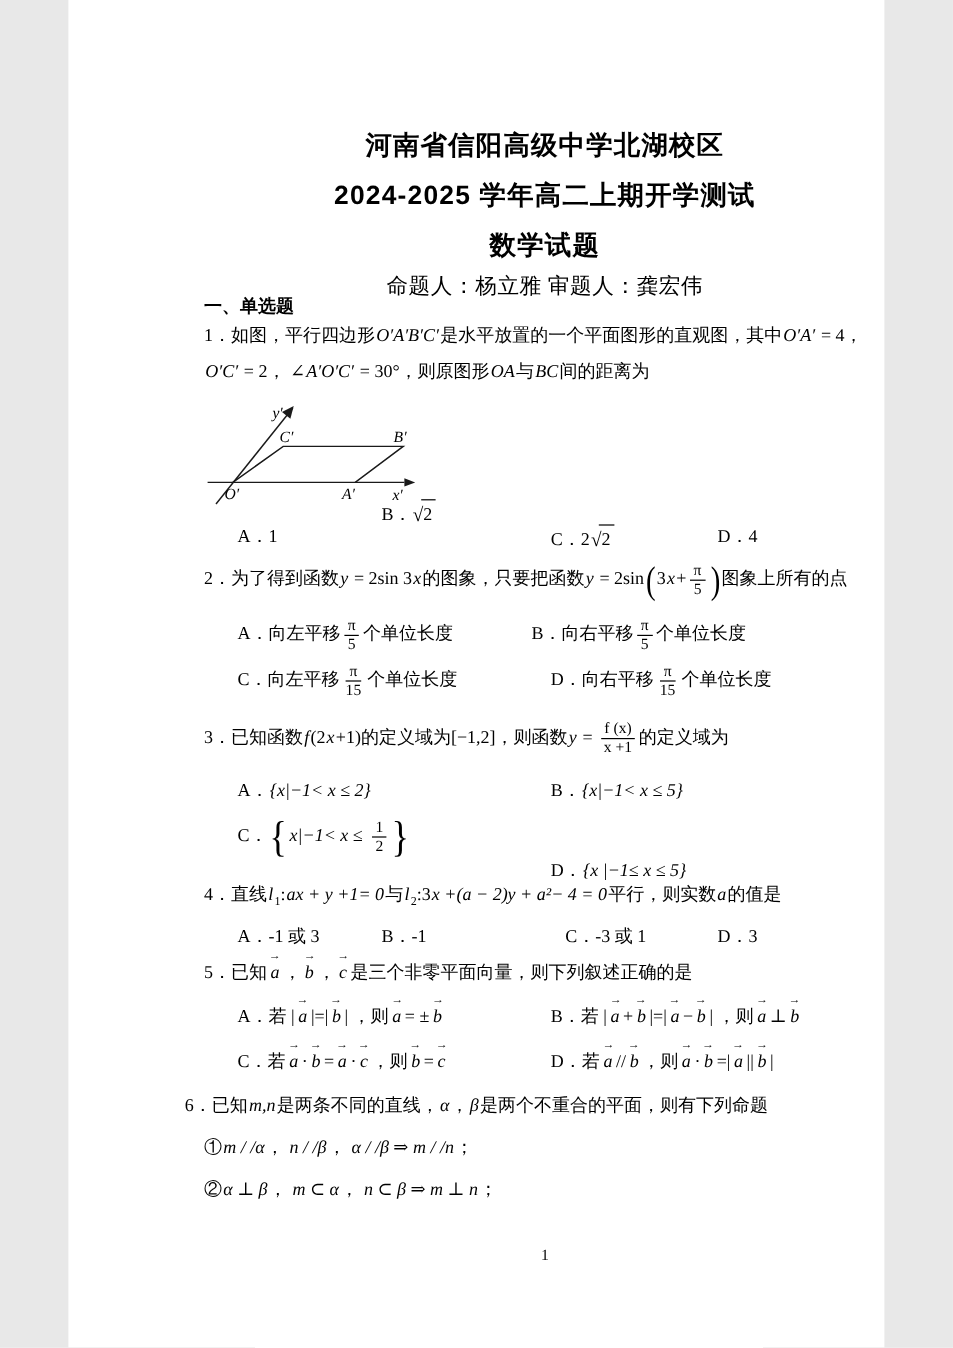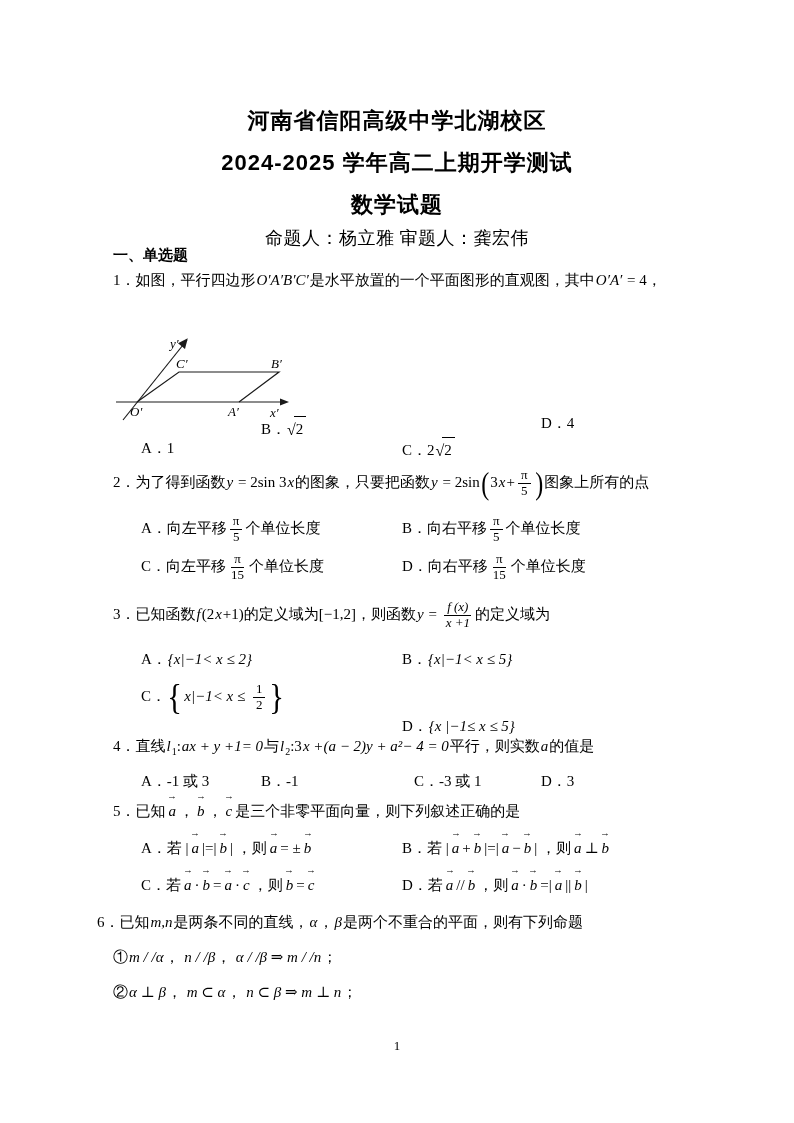--- a/index.html
+++ b/index.html
@@ -1,33 +1,33 @@
 <!DOCTYPE html>
 <html lang="zh"><head>
 <meta charset="utf-8">
 <style>
   html,body{margin:0;padding:0;background:#e8e8e8;}
-  .page{position:relative;width:794px;height:1123px;margin:0 auto;background:#ffffff;
+  .page{position:relative;width:680px;height:1123px;margin:0 auto;background:#ffffff;
         color:#000;font-family:"Liberation Serif","DejaVu Serif",serif;overflow:hidden;}
   .abs{position:absolute;white-space:nowrap;}
   .center{left:0;width:794px;text-align:center;}
   .h-title{font-family:"Liberation Sans","DejaVu Sans",sans-serif;font-weight:700;font-size:22px;letter-spacing:1px;}
   .authors{font-size:18px;letter-spacing:0.5px;}
   .section{font-family:Liberation Mono, monospace;font-weight:700;font-size:15px;}
   .line{font-size:15px;line-height:22px;}
   .opt{font-size:15px;line-height:22px;}
   .rm{font-style:normal;}
   .it{font-style:italic;margin:0 1px;}
   sub{font-size:10px;line-height:0;}
   
   .frac{display:inline-flex;flex-direction:column;align-items:center;vertical-align:middle;
         margin:0 3px;font-size:13px;line-height:1.15;}
   .frac .num{border-bottom:1px solid #000;padding:0 3px;}
   .frac .den{padding:0 2px;}
-  .frac.fit{font-style:italic;}
+  .frac.fit{}
   
   .sqrt{display:inline-block;white-space:nowrap;margin:0 1px;}
   .sqrt .rsign{display:inline-block;font-size:16px;transform:translateY(1px);}
   .sqrt .rad{display:inline-block;border-top:1.2px solid #000;padding:1px 3px 0 2px;margin-left:-2px;}
   
   .vec{display:inline-block;position:relative;padding:0 2px;margin:0 1px;}
   .vec .ar{position:absolute;left:50%;top:-8px;transform:translateX(-50%) scaleX(1.1);
            font-size:9px;line-height:1;font-style:normal;}
   .vec .vl{font-style:italic;}
   
@@ -43,20 +43,21 @@
 
 <div class="page">
 
   <div class="abs center h-title" style="top:106px;">河南省信阳高级中学北湖校区</div>
   <div class="abs center h-title" style="top:148px;">2024-2025 学年高二上期开学测试</div>
   <div class="abs center h-title" style="top:190px;">数学试题</div>
   <div class="abs center authors" style="top:226px;">命题人：杨立雅 审题人：龚宏伟</div>
   <div class="abs section" style="left:113px;top:246px;">一、单选题</div>
 
   <div class="abs line" style="left:113px;top:269px;"><span class="rm">1．如图，平行四边形</span><span class="it">O′A′B′C′</span><span class="rm">是水平放置的一个平面图形的直观图，其中</span><span class="it">O′A′</span><span class="rm"> = 4，</span></div>
+  <div class="abs line" style="left:113px;top:299px;"><span class="it">O′C′</span><span class="rm"> = 2， ∠</span><span class="it">A′O′C′</span><span class="rm"> = 30°，则原图形</span><span class="it">OA</span><span class="rm">与</span><span class="it">BC</span><span class="rm">间的距离为</span></div>
 
   <svg class="abs" style="left:108px;top:332px;" width="190" height="96" viewBox="0 0 190 96">
     <g stroke="#1a1a1a" stroke-width="1.2" fill="none">
       <line x1="8" y1="70" x2="172" y2="70"></line>
       <line x1="15" y1="88" x2="79" y2="8"></line>
       <polyline points="29,70 71,40 171,40 131,70"></polyline>
     </g>
     <g fill="#1a1a1a">
       <polygon points="172,66.5 181,70 172,73.5"></polygon>
       <polygon points="-4,-4.5 6,0 -4,4.5" transform="translate(76,11) rotate(-51)"></polygon>
@@ -67,31 +68,31 @@
       <text x="163" y="36">B′</text>
       <text x="22" y="84">O′</text>
       <text x="120" y="84">A′</text>
       <text x="162" y="85">x′</text>
     </g>
   </svg>
 
   <div class="abs opt" style="left:141px;top:437px;"><span class="rm">A．1</span></div>
   <div class="abs opt" style="left:261px;top:416px;text-align:right;"><span class="rm">B．</span><span class="sqrt"><span class="rsign">√</span><span class="rad">2</span></span></div>
   <div class="abs opt" style="left:402px;top:437px;"><span class="rm">C．2</span><span class="sqrt"><span class="rsign">√</span><span class="rad">2</span></span></div>
-  <div class="abs opt" style="left:541px;top:412px;"><span class="rm">D．4</span></div>
+  <div class="abs opt" style="left:541px;top:437px;"><span class="rm">D．4</span></div>
 
   <div class="abs line" style="left:113px;top:468px;"><span class="rm">2．为了得到函数</span><span class="it">y</span><span class="rm"> = 2sin 3</span><span class="it">x</span><span class="rm">的图象，只要把函数</span><span class="it">y</span><span class="rm"> = 2sin</span><span class="lp">(</span><span class="rm">3</span><span class="it">x</span><span class="rm">+</span><span class="frac">
         <span class="num">π</span>
         <span class="den">5</span>
       </span><span class="rp">)</span><span class="rm">图象上所有的点</span></div>
   <div class="abs opt" style="left:141px;top:514px;"><span class="rm">A．向左平移</span><span class="frac">
         <span class="num">π</span>
         <span class="den">5</span>
       </span><span class="rm">个单位长度</span></div>
-  <div class="abs opt" style="left:402px;top:514px;"><span class="rm">B．向右平移</span><span class="frac">
+  <div class="abs opt" style="left:386px;top:514px;"><span class="rm">B．向右平移</span><span class="frac">
         <span class="num">π</span>
         <span class="den">5</span>
       </span><span class="rm">个单位长度</span></div>
   <div class="abs opt" style="left:141px;top:552px;"><span class="rm">C．向左平移</span><span class="frac">
         <span class="num">π</span>
         <span class="den">15</span>
       </span><span class="rm">个单位长度</span></div>
   <div class="abs opt" style="left:402px;top:552px;"><span class="rm">D．向右平移</span><span class="frac">
         <span class="num">π</span>
         <span class="den">15</span>

